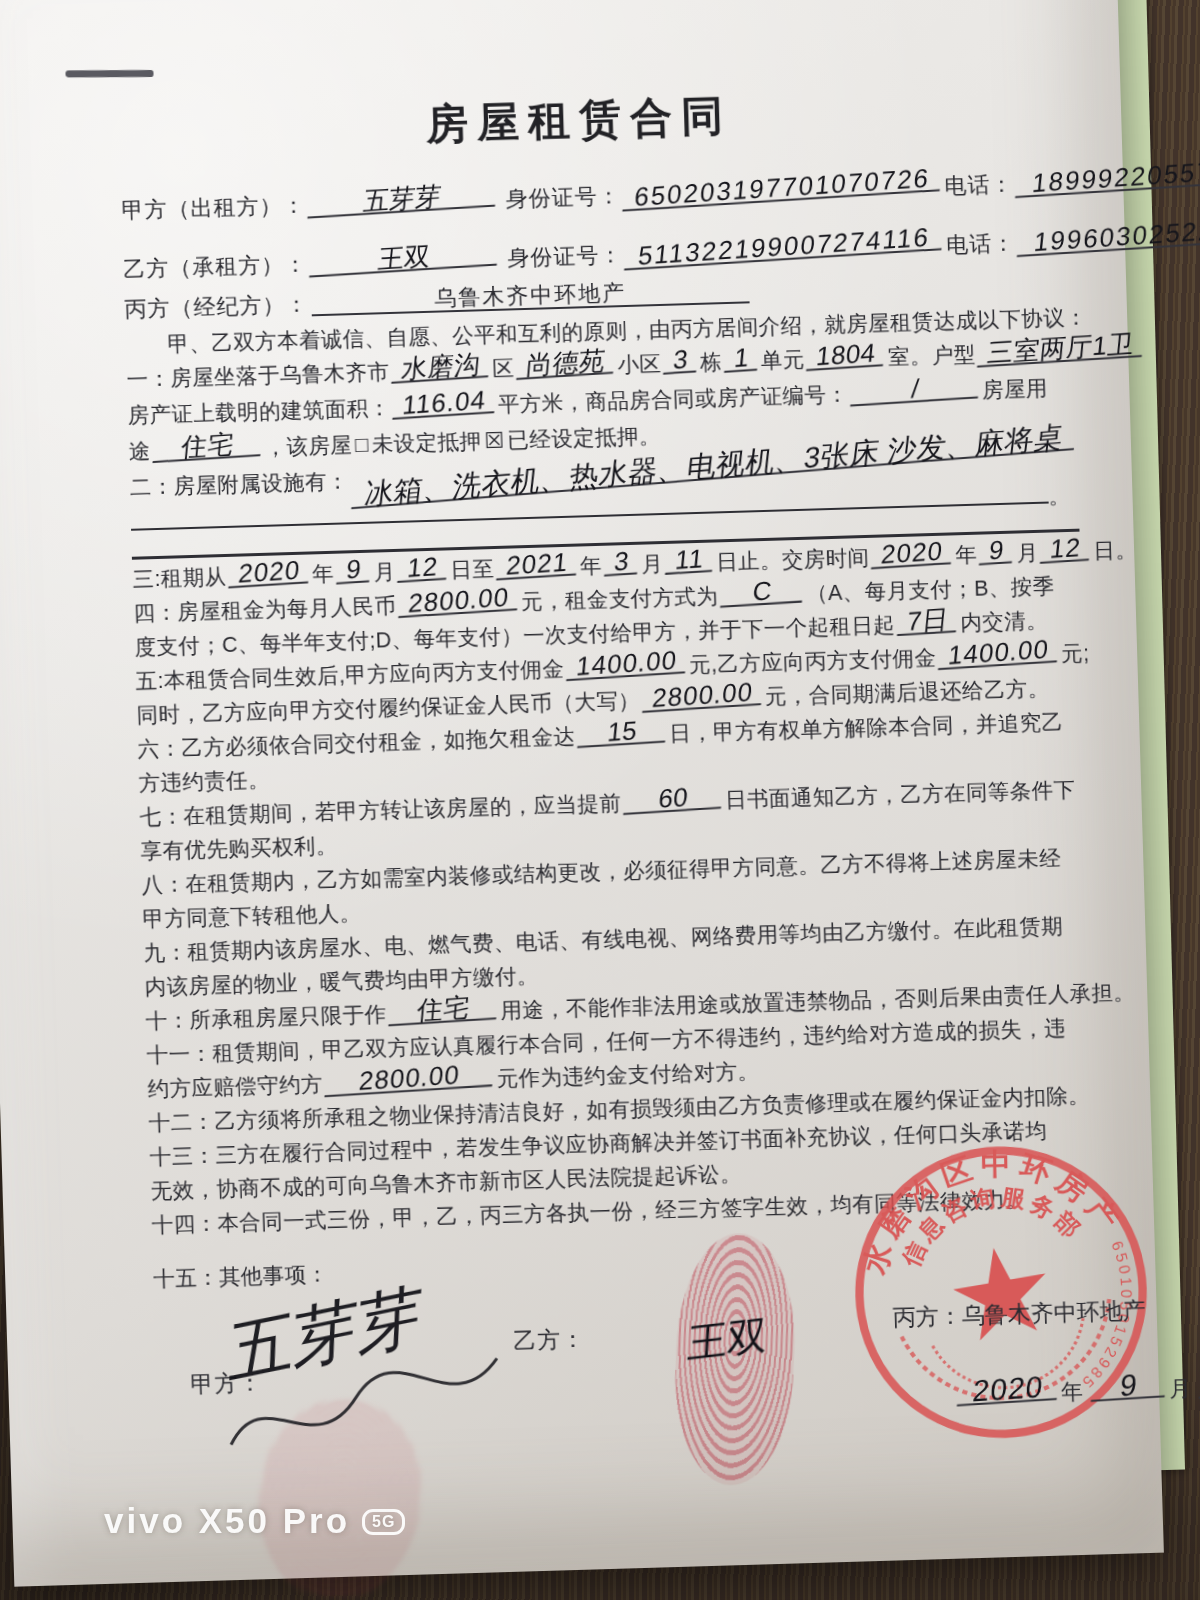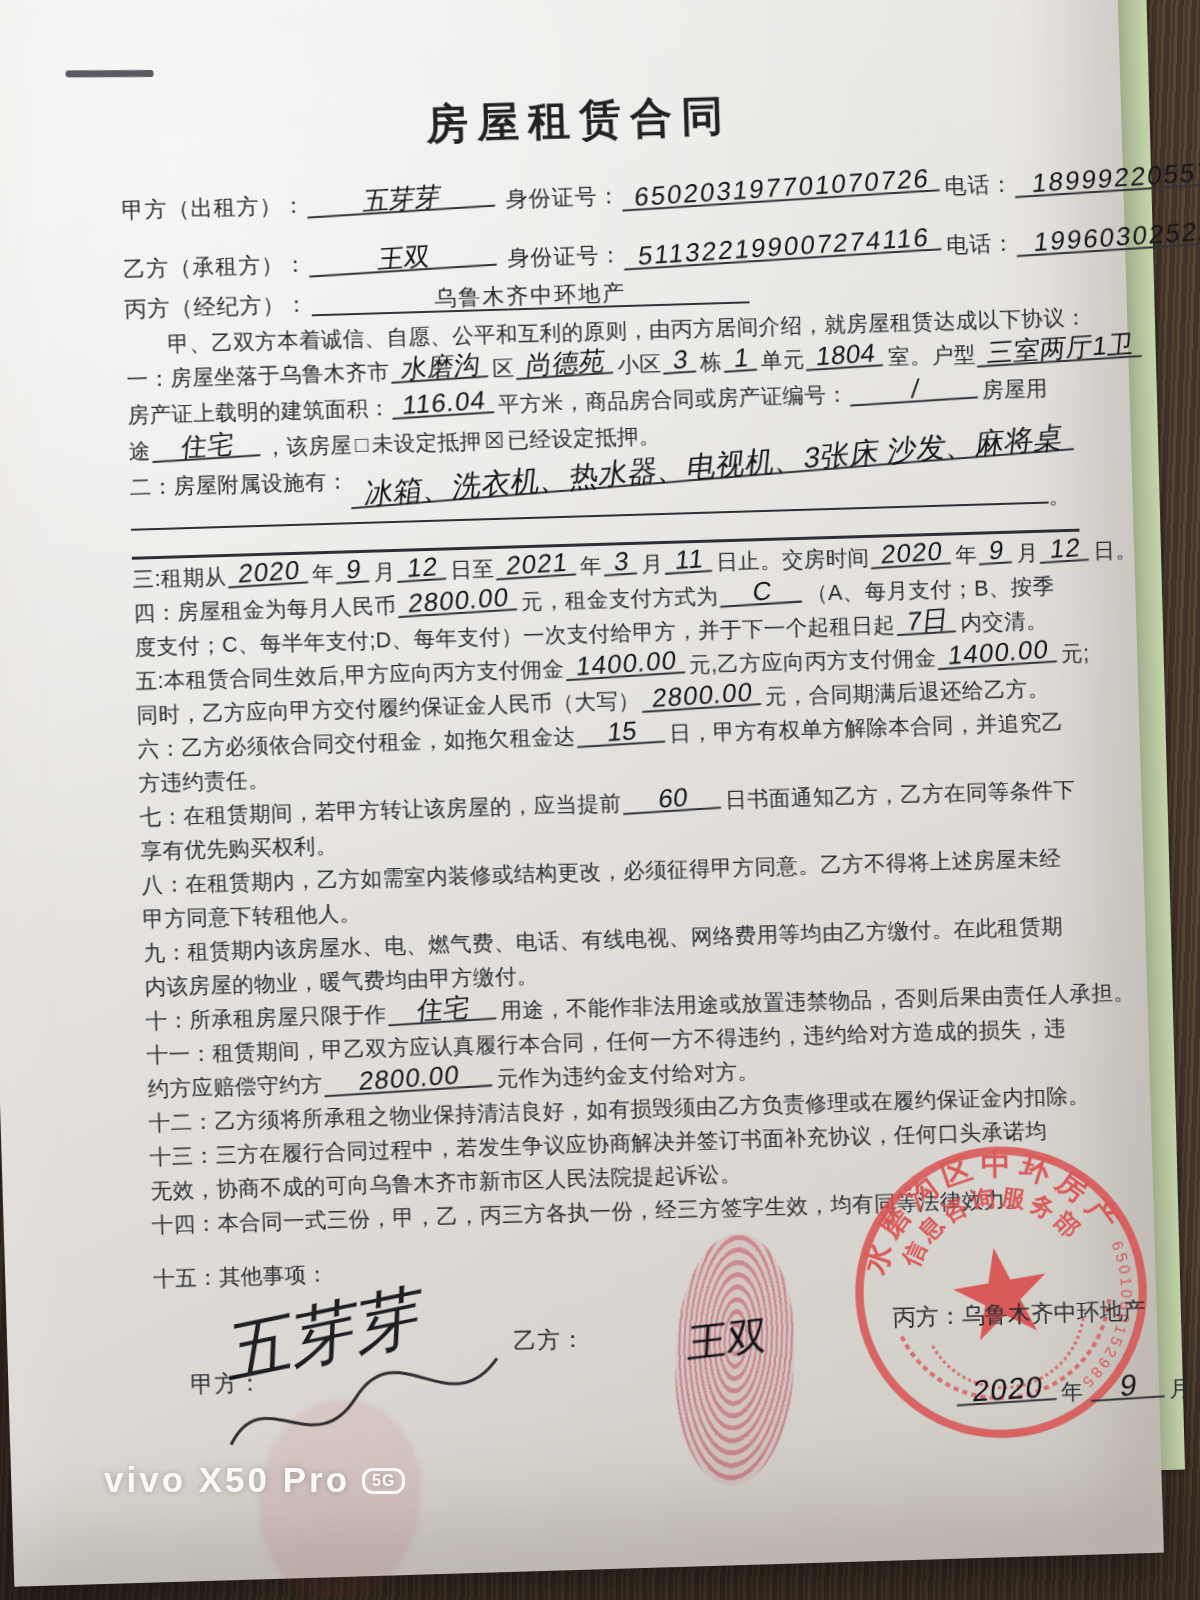--- a/index.html
+++ b/index.html
@@ -85,21 +85,21 @@
   .fp-b{left:520px;top:-62px;width:118px;height:252px;opacity:.85;transform:rotate(4deg);filter:blur(.5px);}
   .fp-a{left:100px;top:92px;width:160px;height:200px;opacity:.34;transform:rotate(9deg);filter:blur(2.5px);}
   .c-row{position:absolute;left:738px;top:12px;font-size:23px;white-space:nowrap;z-index:6;}
   .stamp{position:absolute;left:692px;top:-150px;z-index:5;}
   .stamp svg{mix-blend-mode:multiply;opacity:.92;transform:rotate(-8deg);}
   .date-row{position:absolute;left:798px;top:92px;white-space:nowrap;font-size:22px;z-index:7;}
   .date-row .hw{font-size:30px;min-width:82px;}
   .date-row .hw.dm{min-width:56px;}
   .sig-flourish{position:absolute;left:60px;top:40px;z-index:6;}
   .watermark{
-    position:absolute;left:104px;top:1460px;z-index:10;
+    position:absolute;left:104px;top:1501px;z-index:10;
     color:rgba(255,255,255,.93);font-size:35px;font-weight:600;letter-spacing:3px;
     text-shadow:0 0 6px rgba(90,80,70,.4);white-space:nowrap;
   }
   .badge-5g{
     display:inline-block;border:3px solid rgba(255,255,255,.93);border-radius:11px;
     font-size:16px;font-weight:700;padding:1px 7px;margin-left:12px;vertical-align:6px;letter-spacing:1px;
   }
 </style>
 </head>
 <body>

